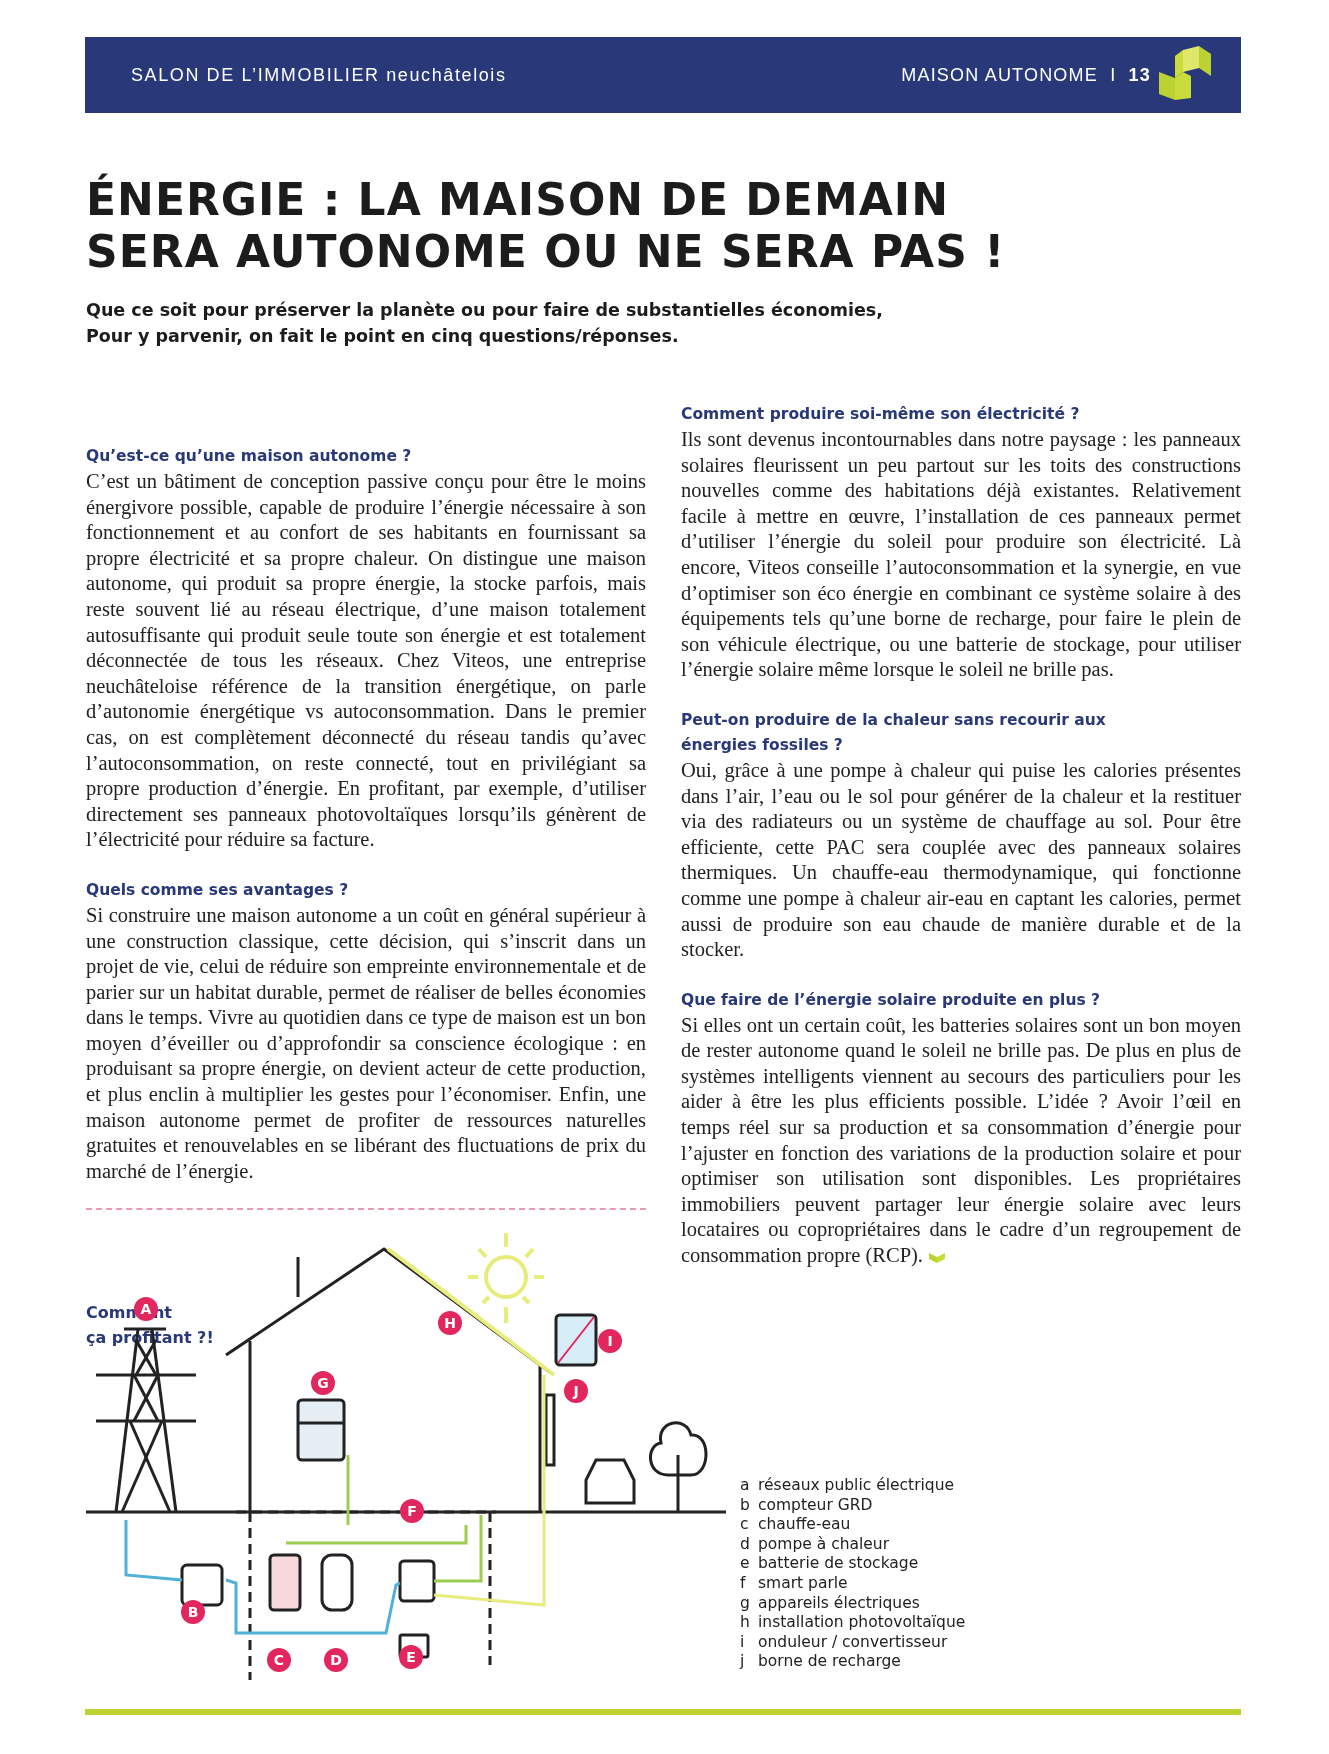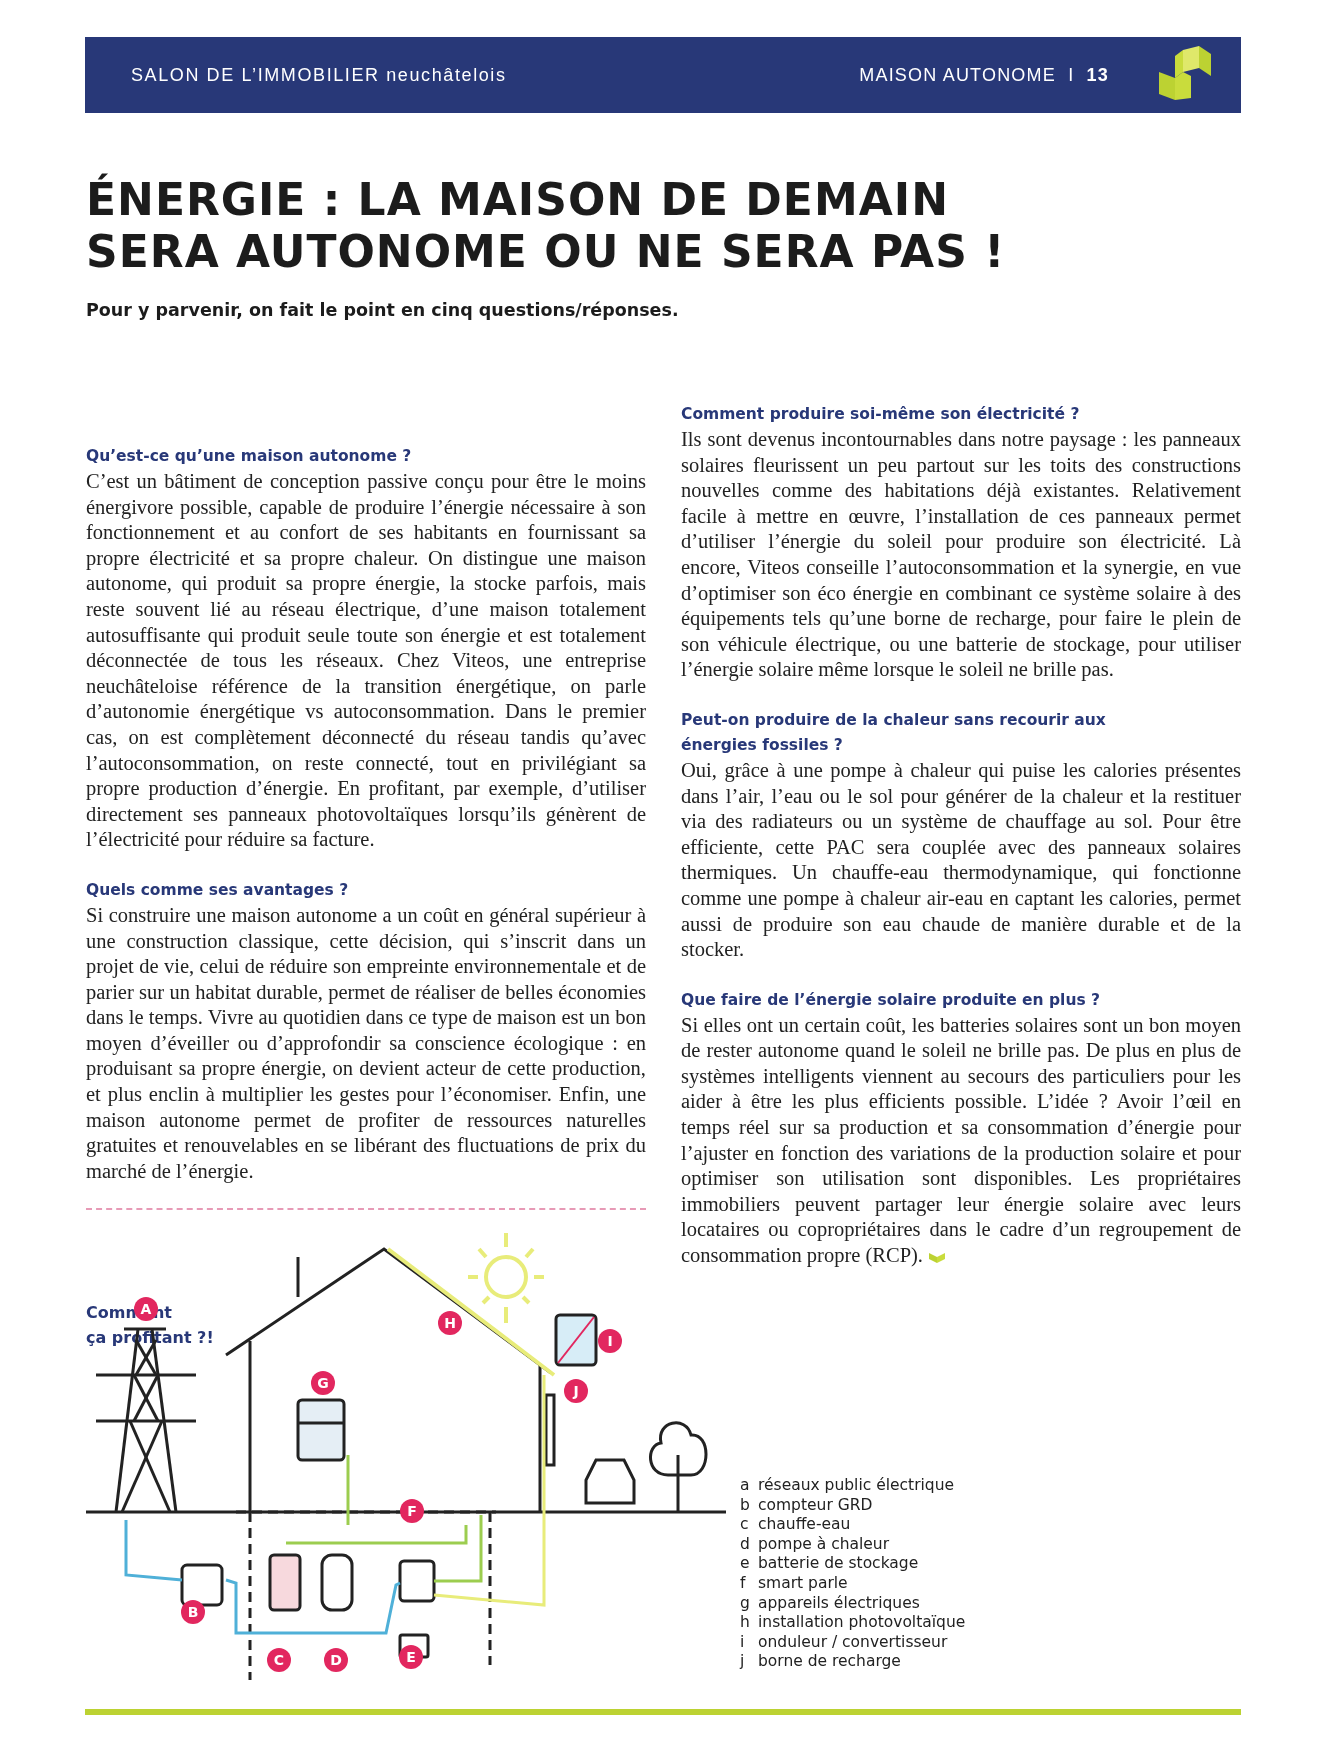--- a/index.html
+++ b/index.html
@@ -3,21 +3,21 @@
 <meta charset="utf-8">
 <style>
   * { box-sizing: border-box; margin: 0; padding: 0; }
   html, body { width: 1329px; height: 1754px; background: #ffffff; overflow: hidden; }
   body { position: relative; font-family: "DejaVu Serif", serif; color: #222; }
 
   .header {
     position: absolute; left: 85px; top: 37px; width: 1156px; height: 76px;
     background: #283878; color: #fff;
     display: flex; align-items: center; justify-content: space-between;
-    padding: 0 72px 0 46px;
+    padding: 0 30px 0 46px;
     font-family: "Liberation Sans", sans-serif;
   }
   .header .left { font-size: 18px; letter-spacing: 1.6px; }
   .header .right { font-size: 18px; letter-spacing: 1.2px; margin-right: 60px; }
   .header .right b { font-weight: bold; }
   .logo { position: absolute; right: 26px; top: 9px; width: 60px; height: 58px; }
 
   .title {
     position: absolute; left: 86px; top: 174px; width: 1000px;
     font-family: "DejaVu Sans", sans-serif; font-weight: bold;
@@ -83,20 +83,21 @@
     <polygon points="20,32 28,26 36,30 36,52 20,54" fill="#c9dc3c"></polygon>
   </svg>
 </div>
 
 <div class="title">
   <div>ÉNERGIE : LA MAISON DE DEMAIN</div>
   <div>SERA AUTONOME OU NE SERA PAS !</div>
 </div>
 
 <div class="lead">
+  <div>Que ce soit pour préserver la planète ou pour faire de substantielles économies,</div>
   <div>Pour y parvenir, on fait le point en cinq questions/réponses.</div>
 </div>
 
 <div class="col left">
   <div class="q">Qu’est-ce qu’une maison autonome ?</div>
   <div class="p" lang="fr">C’est un bâtiment de conception passive conçu pour être le moins énergivore possible, capable de produire l’énergie nécessaire à son fonctionnement et au confort de ses habitants en fournissant sa propre électricité et sa propre chaleur. On distingue une maison autonome, qui produit sa propre énergie, la stocke parfois, mais reste souvent lié au réseau électrique, d’une maison totalement autosuffisante qui produit seule toute son énergie et est totalement déconnectée de tous les réseaux. Chez Viteos, une entreprise neuchâteloise référence de la transition énergétique, on parle d’autonomie énergétique vs autoconsommation. Dans le premier cas, on est complètement déconnecté du réseau tandis qu’avec l’autoconsommation, on reste connecté, tout en privilégiant sa propre production d’énergie. En profitant, par exemple, d’utiliser directement ses panneaux photovoltaïques lorsqu’ils génèrent de l’électricité pour réduire sa facture.</div>
   <div class="gap"></div>
   <div class="q">Quels comme ses avantages ?</div>
   <div class="p" lang="fr">Si construire une maison autonome a un coût en général supérieur à une construction classique, cette décision, qui s’inscrit dans un projet de vie, celui de réduire son empreinte environnementale et de parier sur un habitat durable, permet de réaliser de belles économies dans le temps. Vivre au quotidien dans ce type de maison est un bon moyen d’éveiller ou d’approfondir sa conscience écologique : en produisant sa propre énergie, on devient acteur de cette production, et plus enclin à multiplier les gestes pour l’économiser. Enfin, une maison autonome permet de profiter de ressources naturelles gratuites et renouvelables en se libérant des fluctuations de prix du marché de l’énergie.</div>
 </div>

